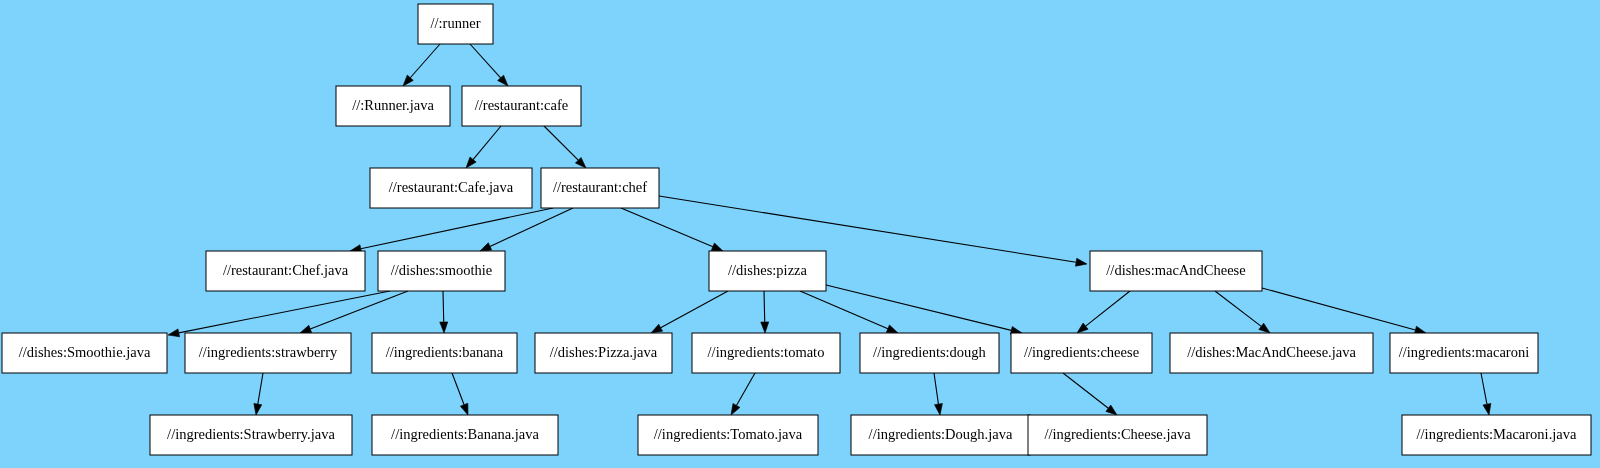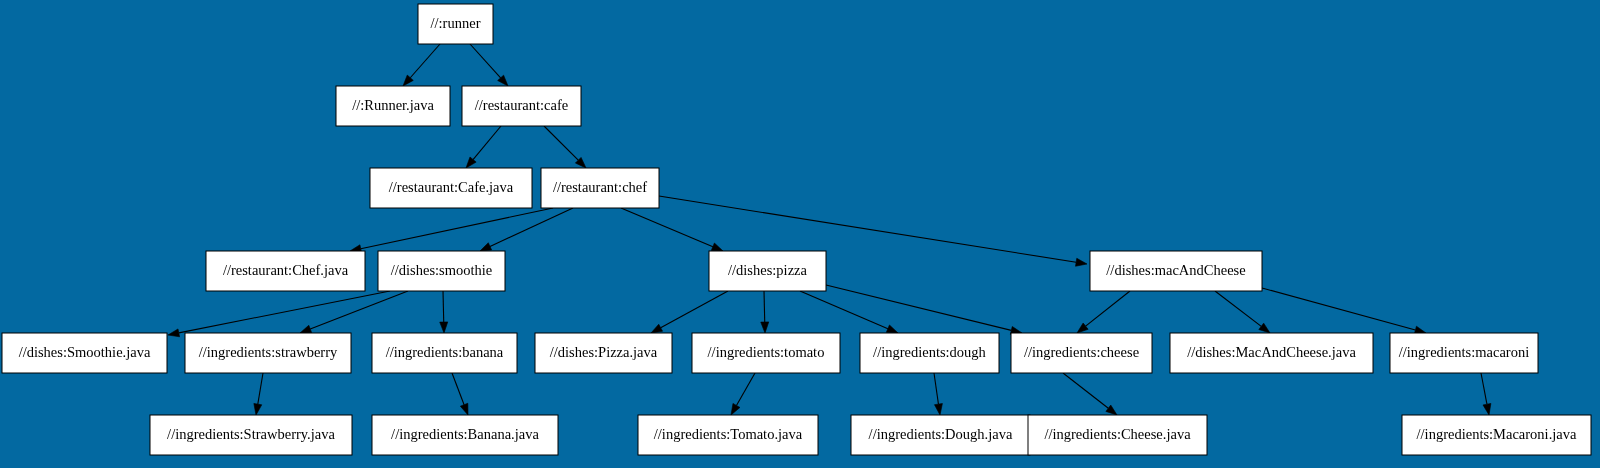--- a/index.html
+++ b/index.html
@@ -10,21 +10,21 @@
   body {
     width: 1600px;
     height: 468px;
     overflow: hidden;
     font-family: "Liberation Serif", "DejaVu Serif", serif;
   }
   #graph-root {
     position: relative;
     width: 1600px;
     height: 468px;
-    background: #0369a1;
+    background: #7dd3fc;
   }
   svg#graph-svg {
     display: block;
     width: 1600px;
     height: 468px;
   }
   .node-box {
     fill: #ffffff;
     stroke: #000000;
     stroke-width: 1;

